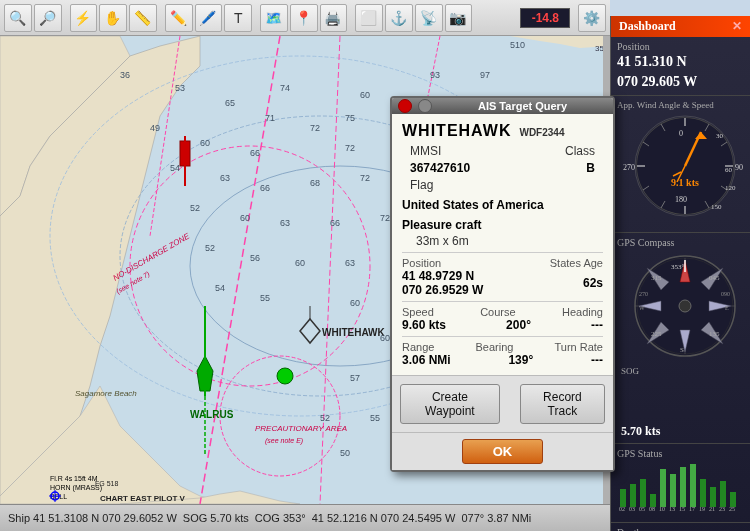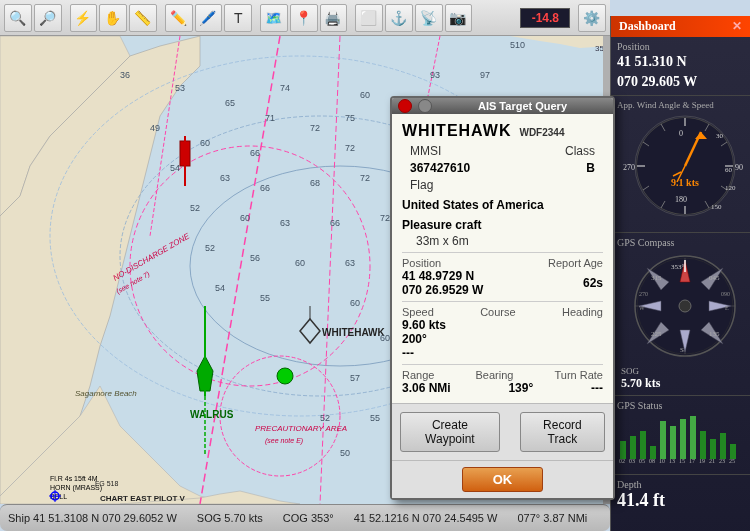--- a/index.html
+++ b/index.html
@@ -27,21 +27,21 @@
     #map {
       position: absolute; top: 36px; left: 0; width: 610px; height: 468px;
       background: #e8f0e0; overflow: hidden;
     }
 
     
     #statusbar {
       position: absolute; bottom: 0; left: 0; width: 610px; height: 27px;
       background: linear-gradient(to bottom, #d0d0d0, #b8b8b8);
       border-top: 1px solid #888; display: flex; align-items: center;
-      padding: 0 8px; font-size: 11px; color: #222; gap: 20px; z-index: 10; border-radius: 7px;
+      padding: 0 8px; font-size: 11px; color: #222; gap: 6px; z-index: 10;
     }
 
     
     #dashboard {
       position: absolute; top: 16px; right: 0; width: 140px; height: 531px;
       background: linear-gradient(to bottom, #2a2a3e, #1a1a2e);
       border-left: 1px solid #555; z-index: 20; font-family: Liberation Serif, serif;
     }
     #dashboard-title {
       background: linear-gradient(to right, #cc3300, #ff4400);
@@ -111,21 +111,21 @@
       border: 1px solid #a04010; border-radius: 3px; cursor: pointer; color: white; font-weight: bold;
     }
 
     
     svg#map-svg { position: absolute; top: 0; left: 0; width: 100%; height: 100%; }
 
     
     .depth-val { color: white; font-size: 18px; font-weight: bold; }
 
     .sog-label { color: #aaa; font-size: 9px; }
-    .sog-val { color: white; font-size: 12px; font-weight: bold; }
+    .sog-val { color: white; font-size: 12px; font-weight: bold; margin-top: 48px; }
   </style>
 </head>
 <body>
 
 <div id="toolbar">
   <div class="toolbar-btn">🔍</div>
   <div class="toolbar-btn">🔎</div>
   <div class="toolbar-sep"></div>
   <div class="toolbar-btn">⚡</div>
   <div class="toolbar-btn">✋</div>
@@ -513,38 +513,38 @@
       <span class="ais-field">Flag</span>
     </div>
     <div class="ais-flag">United States of America</div>
     <div class="ais-type">Pleasure craft</div>
     <div class="ais-size">33m x 6m</div>
 
     <hr class="ais-divider">
 
     <div class="ais-section-header">
       <span>Position</span>
-      <span>Report Age</span>
+      <span>States Age</span>
     </div>
     <div style="display:flex; justify-content:space-between;">
       <div>
         <div class="ais-section-val">41 48.9729 N</div>
         <div class="ais-section-val">070 26.9529 W</div>
       </div>
       <div class="ais-section-val" style="align-self:center;">62s</div>
     </div>
 
     <hr class="ais-divider">
 
     <div class="ais-section-header">
       <span>Speed</span>
       <span>Course</span>
       <span>Heading</span>
     </div>
-    <div style="display:flex; justify-content:space-between;flex-direction:column;">
+    <div style="display:flex; justify-content:space-between;">
       <span class="ais-section-val">9.60 kts</span>
       <span class="ais-section-val">200°</span>
       <span class="ais-section-val">---</span>
     </div>
 
     <hr class="ais-divider">
 
     <div class="ais-section-header">
       <span>Range</span>
       <span>Bearing</span>

